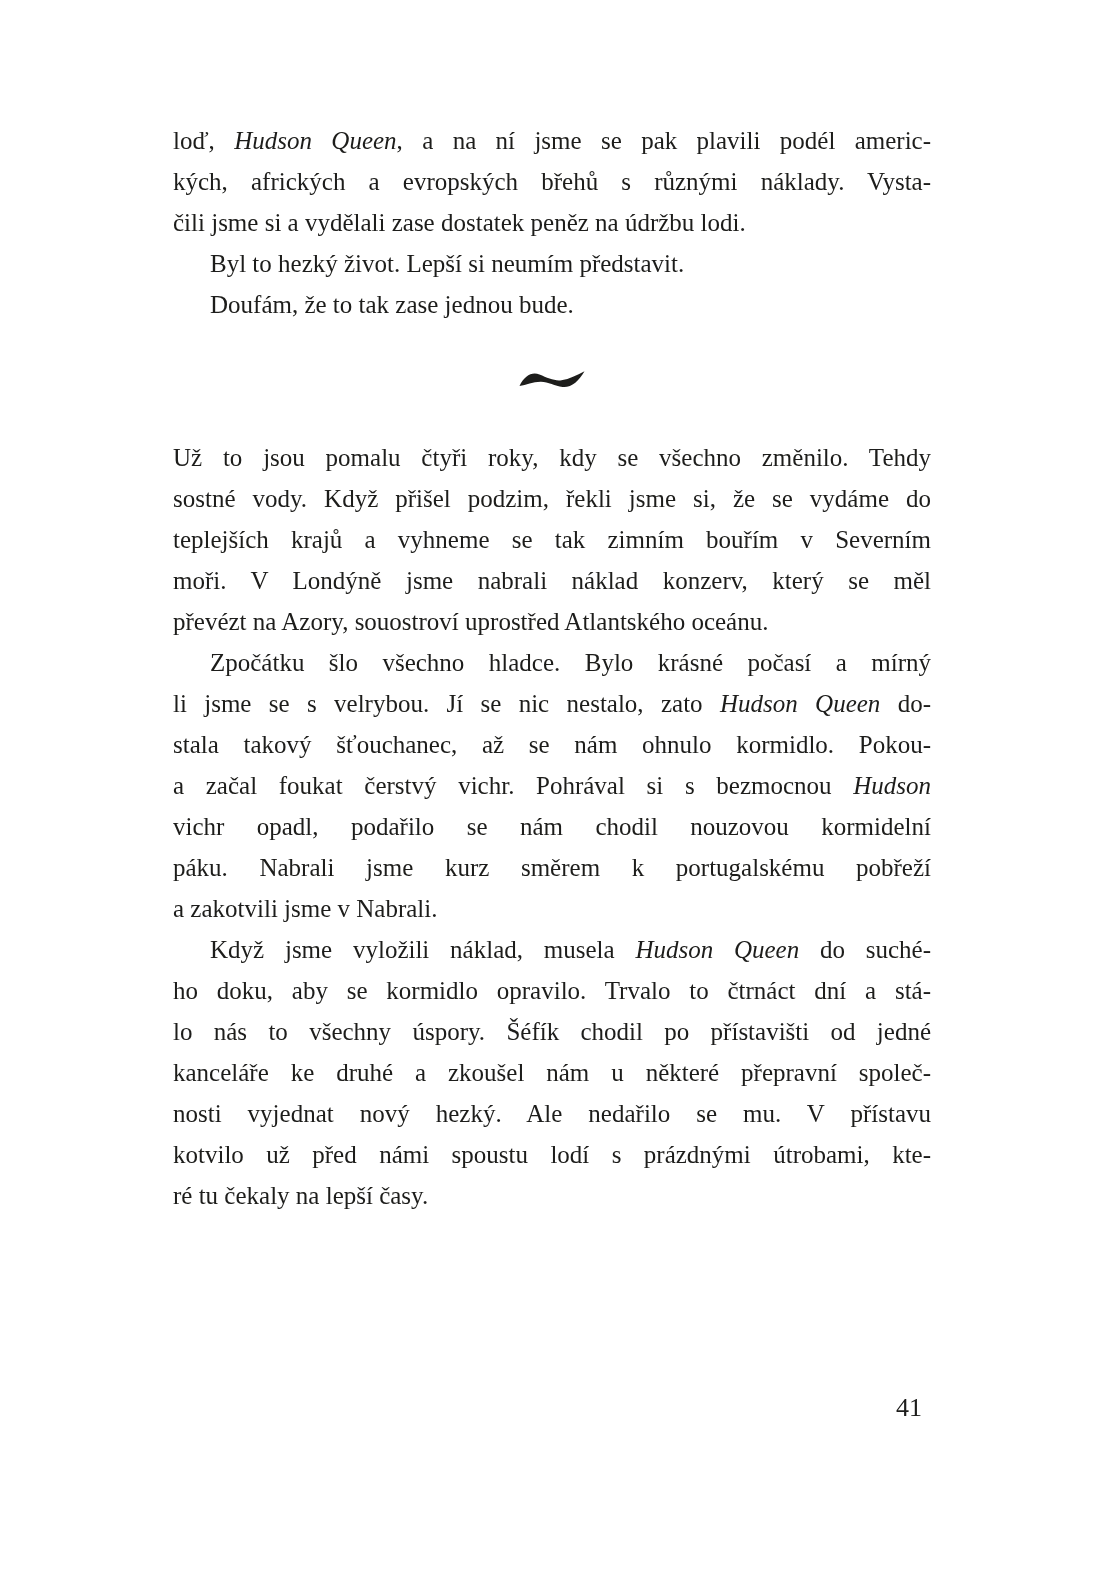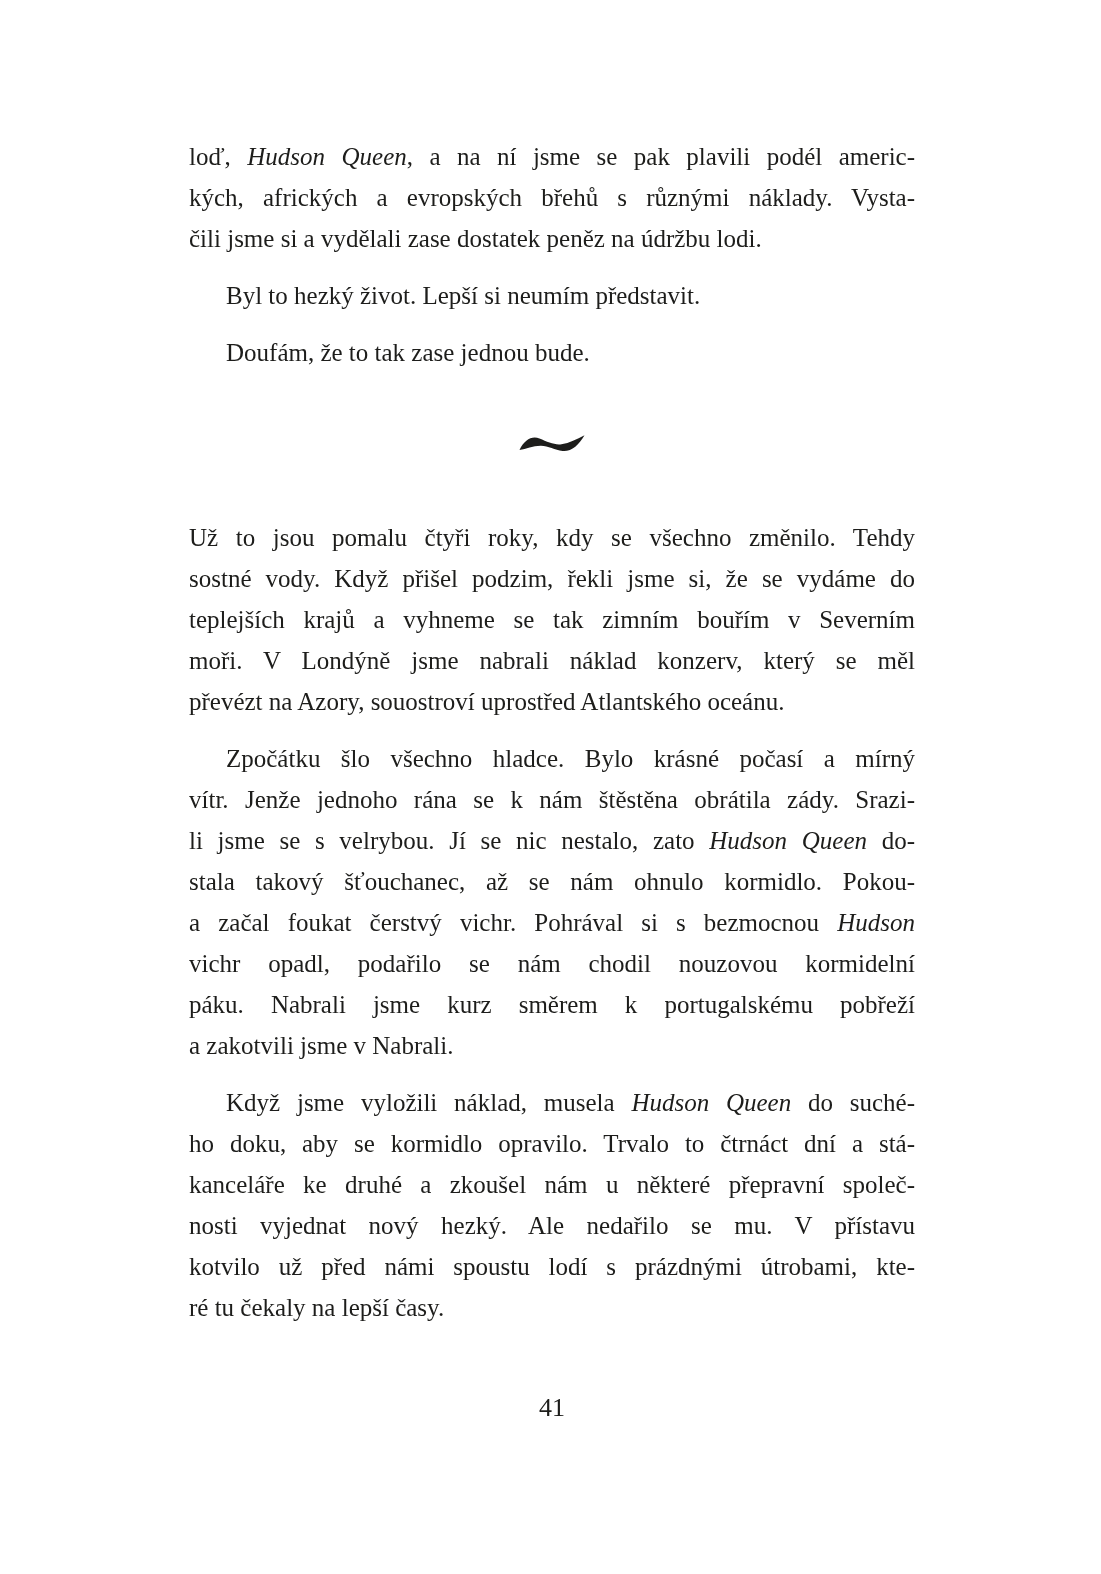--- a/index.html
+++ b/index.html
@@ -22,21 +22,21 @@
   }
   .text-block {
     position: absolute;
     left: 173px;
     top: 120px;
     width: 758px;
     font-size: 25px;
     line-height: 41px;
   }
   .para {
-    margin: 16px;
+    margin: 0;
   }
   .line {
     text-align: justify;
     text-align-last: justify;
     white-space: normal;
   }
   .line.last {
     text-align-last: left;
   }
   .line.indent {
@@ -50,23 +50,23 @@
     display: flex;
     align-items: center;
     justify-content: center;
   }
   .divider svg {
     display: block;
   }
   .page-number {
     position: absolute;
     top: 1392px;
-    left: 173px;
+    left: 164px;
     width: 758px;
-    text-align: center;
+    text-align: right;
     font-size: 26px;
     line-height: 32px;
   }
 </style>
 </head>
 <body>
 
 <div class="page">
   <div class="text-block">
       <div class="para">
@@ -87,31 +87,31 @@
       </div>
       <div class="para">
         <div class="line"><span>Už to jsou pomalu čtyři roky, kdy se všechno změnilo. Tehdy</span></div>
         <div class="line"><span>sostné vody. Když přišel podzim, řekli jsme si, že se vydáme do</span></div>
         <div class="line"><span>teplejších krajů a vyhneme se tak zimním bouřím v Severním</span></div>
         <div class="line"><span>moři. V Londýně jsme nabrali náklad konzerv, který se měl</span></div>
         <div class="line last"><span>převézt na Azory, souostroví uprostřed Atlantského oceánu.</span></div>
       </div>
       <div class="para">
         <div class="line indent"><span>Zpočátku šlo všechno hladce. Bylo krásné počasí a mírný</span></div>
-        <div class="line"><span>vítr. Jenže jednoho rána se k nám štěstěna obrátila zády. Srazi-</span></div>
         <div class="line"><span>li jsme se s velrybou. Jí se nic nestalo, zato </span><em>Hudson Queen</em><span> do-</span></div>
         <div class="line"><span>stala takový šťouchanec, až se nám ohnulo kormidlo. Pokou-</span></div>
         <div class="line"><span>a začal foukat čerstvý vichr. Pohrával si s bezmocnou </span><em>Hudson</em></div>
         <div class="line"><span>vichr opadl, podařilo se nám chodil nouzovou kormidelní</span></div>
         <div class="line"><span>páku. Nabrali jsme kurz směrem k portugalskému pobřeží</span></div>
         <div class="line last"><span>a zakotvili jsme v Nabrali.</span></div>
       </div>
       <div class="para">
         <div class="line indent"><span>Když jsme vyložili náklad, musela </span><em>Hudson Queen</em><span> do suché-</span></div>
         <div class="line"><span>ho doku, aby se kormidlo opravilo. Trvalo to čtrnáct dní a stá-</span></div>
+        <div class="line"><span>lo nás to všechny úspory. Šéfík chodil po přístavišti od jedné</span></div>
         <div class="line"><span>kanceláře ke druhé a zkoušel nám u některé přepravní společ-</span></div>
         <div class="line"><span>nosti vyjednat nový hezký. Ale nedařilo se mu. V přístavu</span></div>
         <div class="line"><span>kotvilo už před námi spoustu lodí s prázdnými útrobami, kte-</span></div>
         <div class="line last"><span>ré tu čekaly na lepší časy.</span></div>
       </div>
     </div>
   <div class="page-number">41</div>
 </div>
 
 </body></html>

